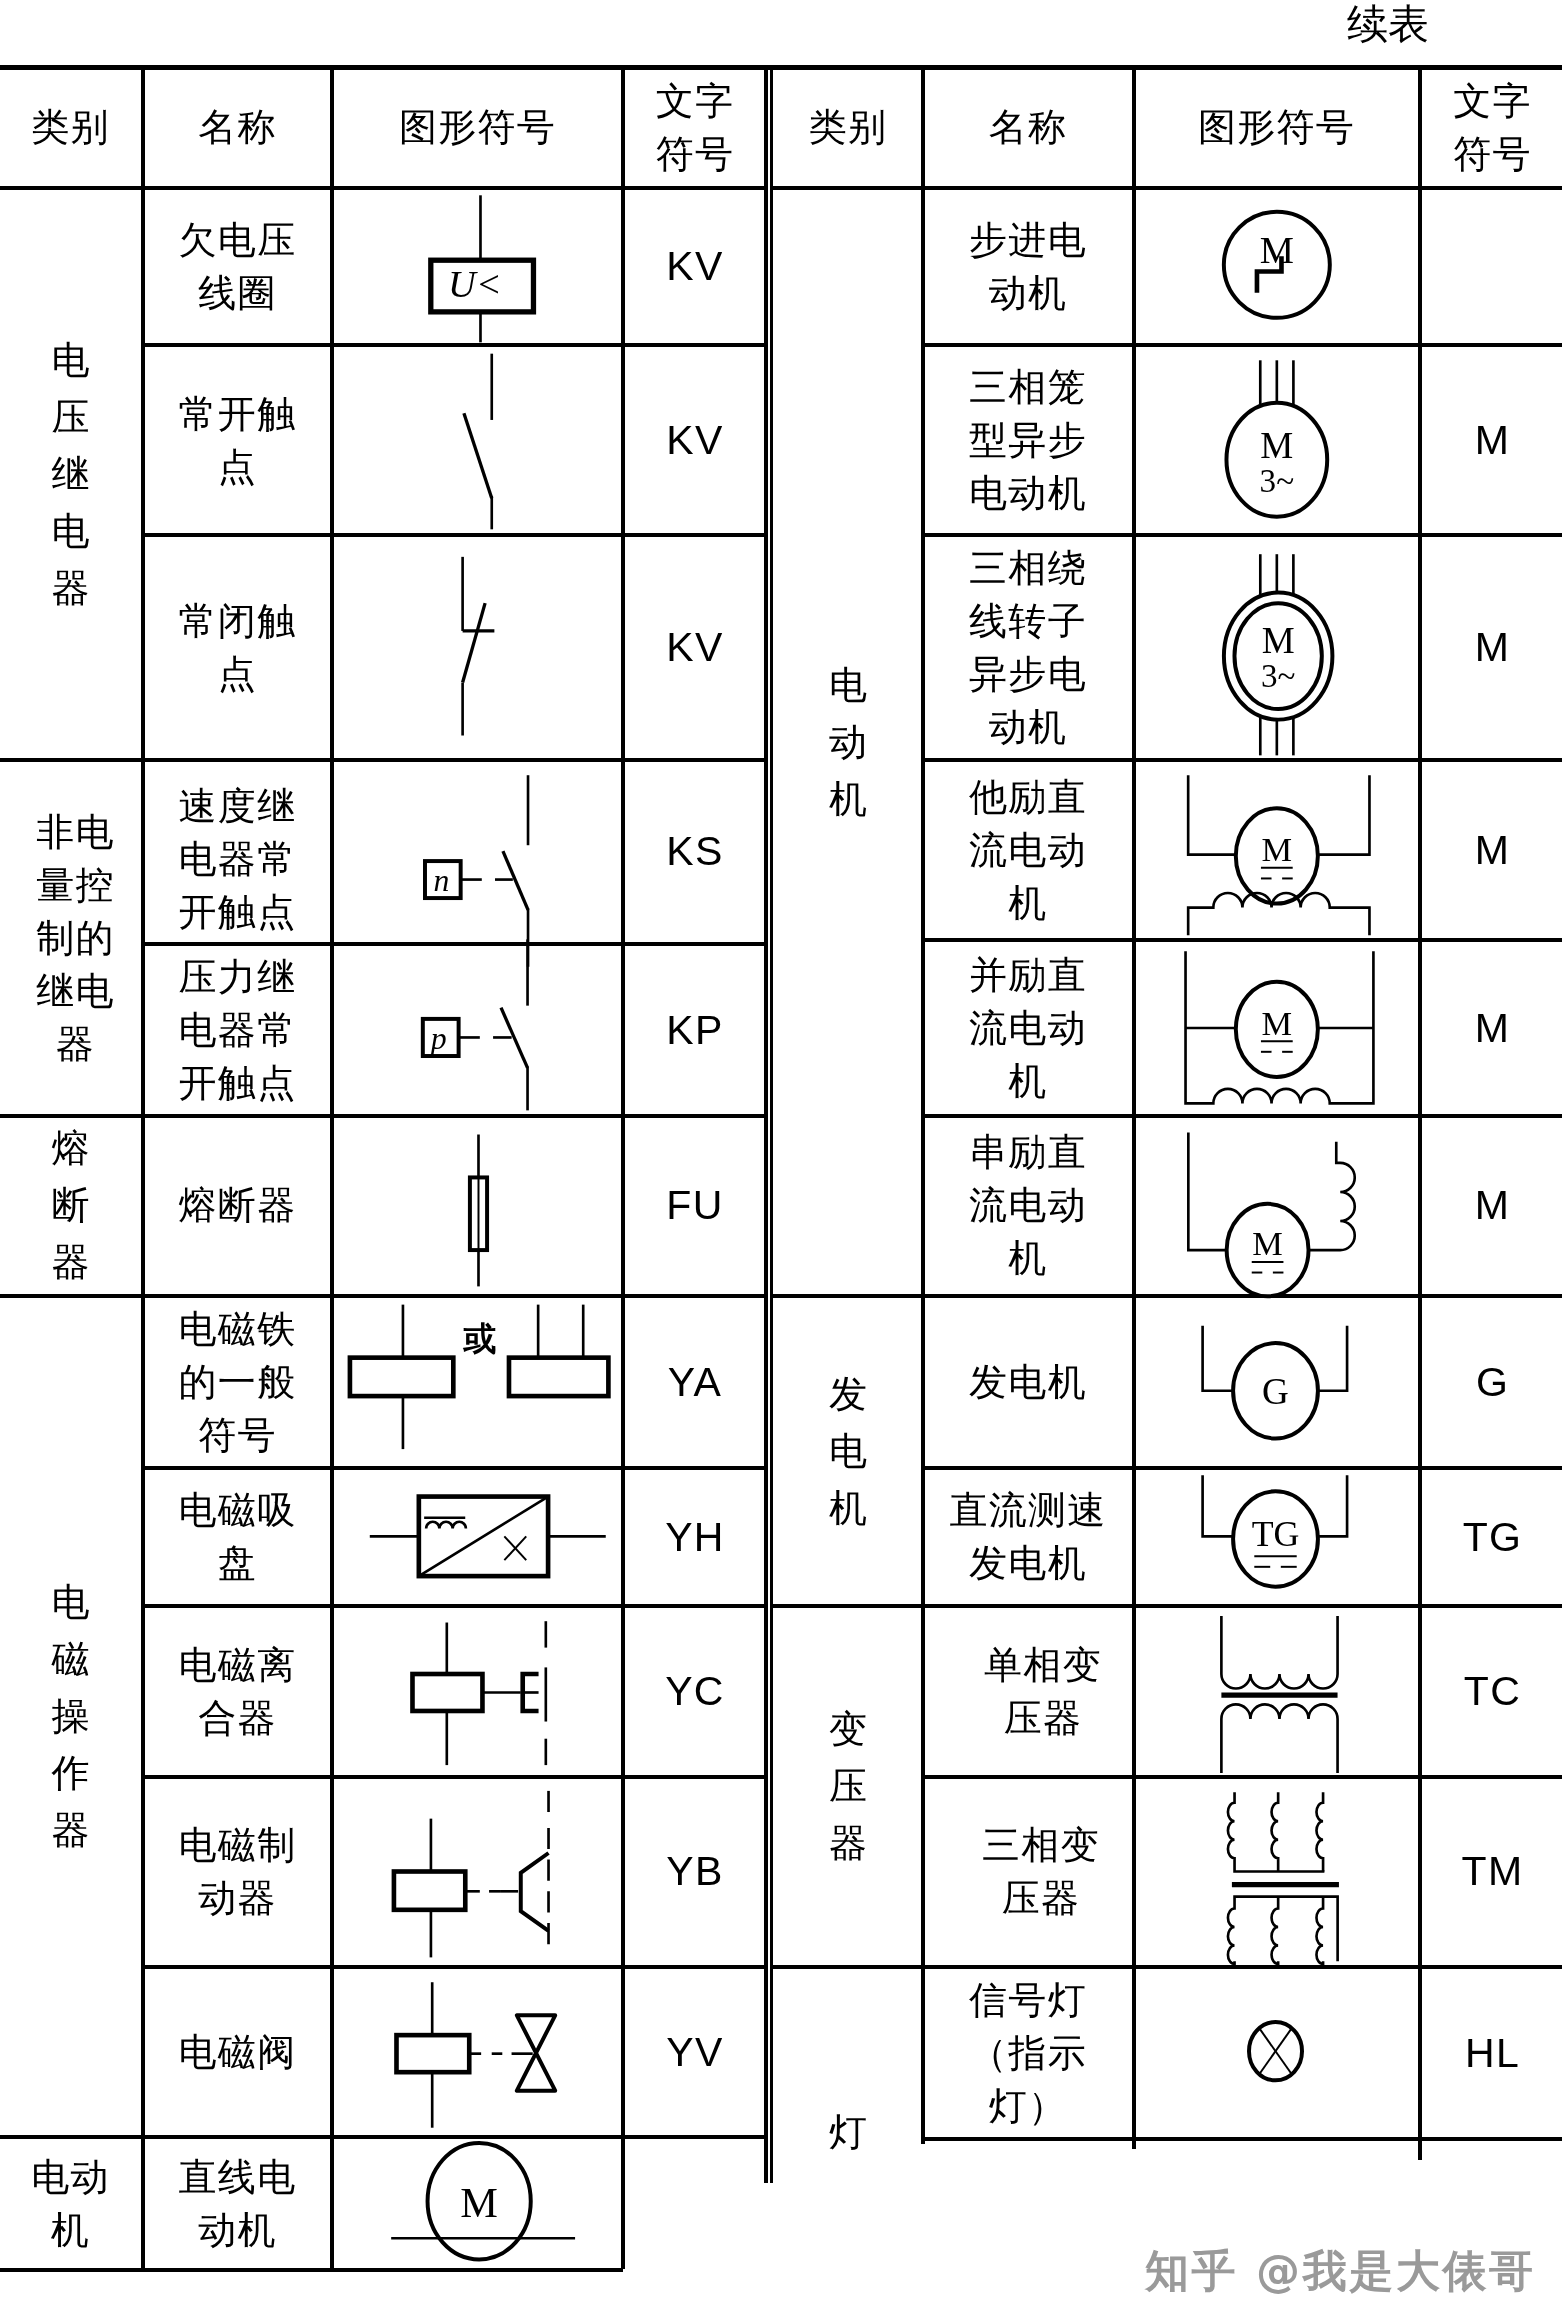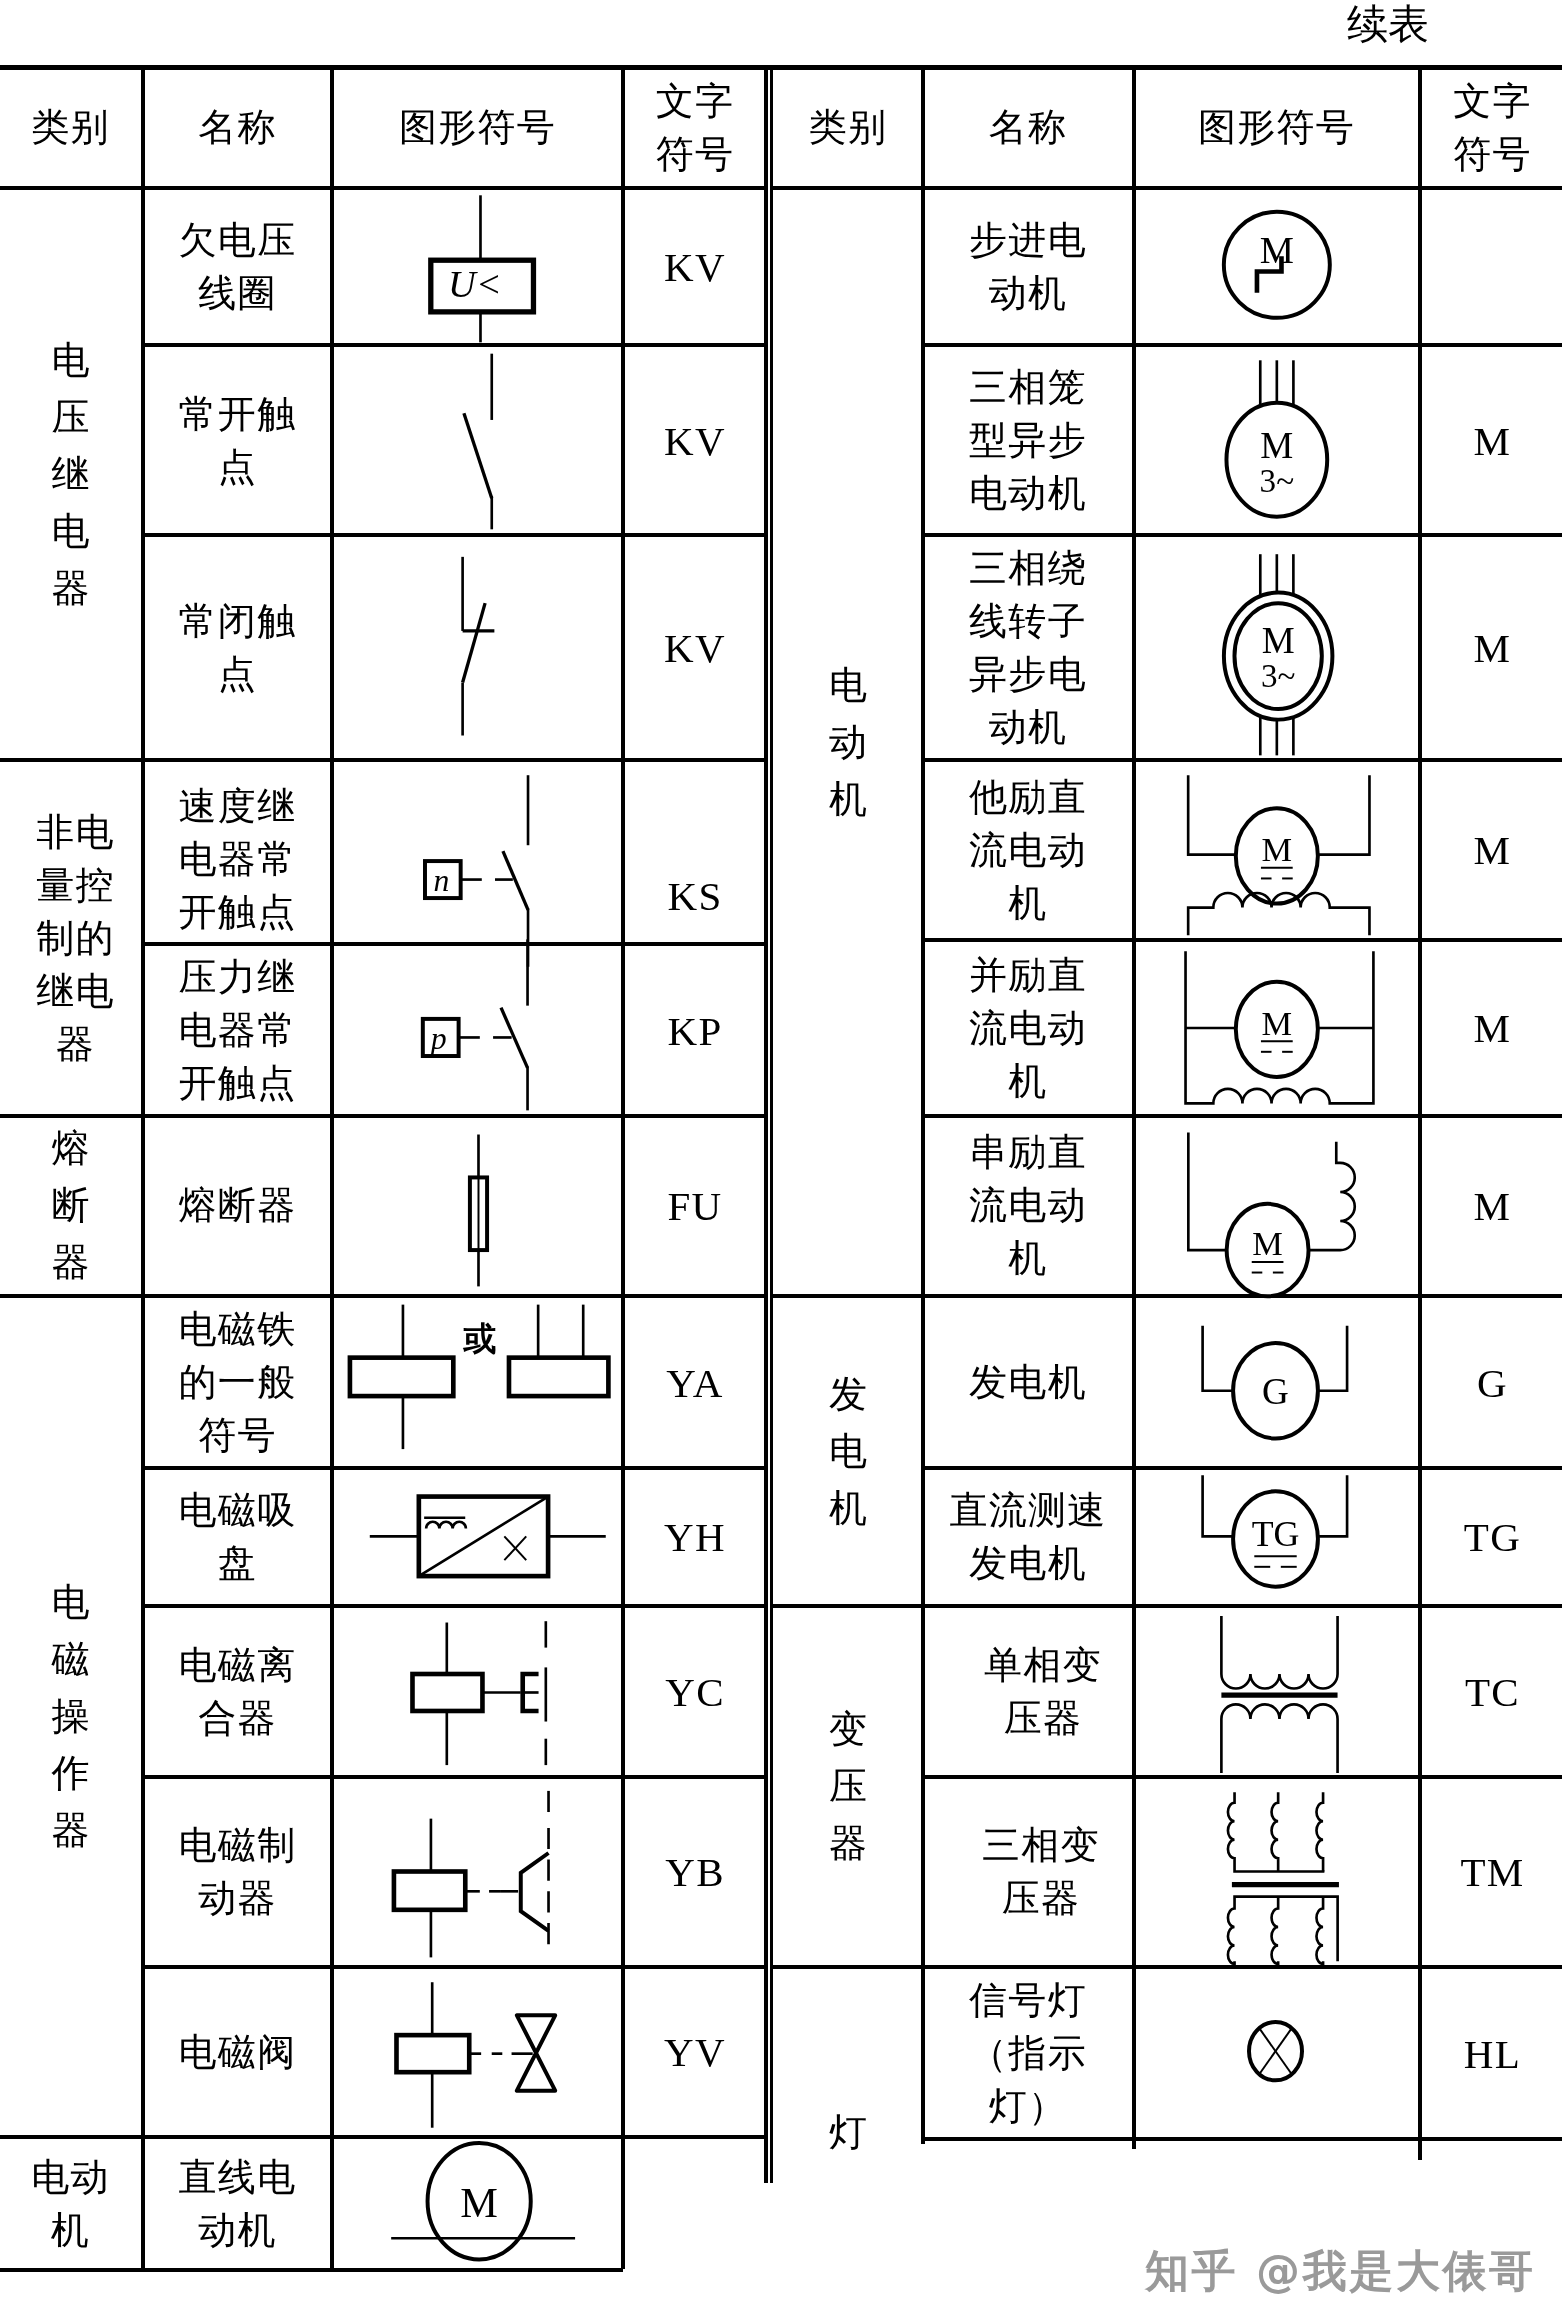--- a/index.html
+++ b/index.html
@@ -5,21 +5,21 @@
   html, body { margin:0; padding:0; background:#ffffff; }
   body { width:1563px; height:2319px; position:relative; overflow:hidden;
          font-family:"DejaVu Serif","Liberation Serif",serif; color:#000; }
   .abs { position:absolute; }
   .hl { position:absolute; background:#000; height:4px; }
   .vl { position:absolute; background:#000; width:4px; }
   .cell { position:absolute; display:flex; align-items:center; justify-content:center;
           text-align:center; box-sizing:border-box; }
   .cn { font-size:38px; line-height:53px; letter-spacing:1.3px; white-space:pre-line; }
   .cnv { font-size:38px; line-height:57px; white-space:pre-line; }
-  .code { font-family:Liberation Serif, serif; font-size:41px; letter-spacing:1.3px; }
+  .code { font-family:Liberation Sans, sans-serif; font-size:41px; letter-spacing:1.3px; }
   .title { font-size:41px; }
   .watermark { font-family:"DejaVu Sans","Liberation Sans",sans-serif; font-size:44px;
                color:#9a9a9a; font-weight:bold; letter-spacing:2.6px; }
   svg { position:absolute; overflow:visible; }
   svg text { font-family:"Liberation Serif","DejaVu Serif",serif; }
 </style>
 </head>
 <body>
 
 <div class="abs title" style="left:1347px;top:-2.6px;">续表</div>
@@ -122,21 +122,21 @@
 合器</div>
 <div class="cell cn" style="left:145px;top:1779px;width:185px;height:185px;">电磁制
 动器</div>
 <div class="cell cn" style="left:145px;top:1969px;width:185px;height:166px;">电磁阀</div>
 <div class="cell cn" style="left:145px;top:2139px;width:185px;height:129px;border-radius:29px;">直线电
 动机</div>
 
 <div class="cell code" style="left:625px;top:190px;width:140px;height:153px;">KV</div>
 <div class="cell code" style="left:625px;top:347px;width:140px;height:187px;">KV</div>
 <div class="cell code" style="left:625px;top:537px;width:140px;height:221px;">KV</div>
-<div class="cell code" style="left:625px;top:762px;width:140px;height:179px;margin-top:44px;">KS</div>
+<div class="cell code" style="left:625px;top:762px;width:140px;height:179px;">KS</div>
 <div class="cell code" style="left:625px;top:946px;width:140px;height:169px;">KP</div>
 <div class="cell code" style="left:625px;top:1118px;width:140px;height:175px;">FU</div>
 <div class="cell code" style="left:625px;top:1298px;width:140px;height:169px;">YA</div>
 <div class="cell code" style="left:625px;top:1470px;width:140px;height:134px;">YH</div>
 <div class="cell code" style="left:625px;top:1608px;width:140px;height:167px;">YC</div>
 <div class="cell code" style="left:625px;top:1779px;width:140px;height:185px;">YB</div>
 <div class="cell code" style="left:625px;top:1969px;width:140px;height:166px;">YV</div>
 
 <svg style="left:334px;top:190px;" width="287" height="153" viewBox="0 0 433 231">
   <line x1="221" y1="8" x2="221" y2="104" stroke="#000" stroke-width="4"></line>

